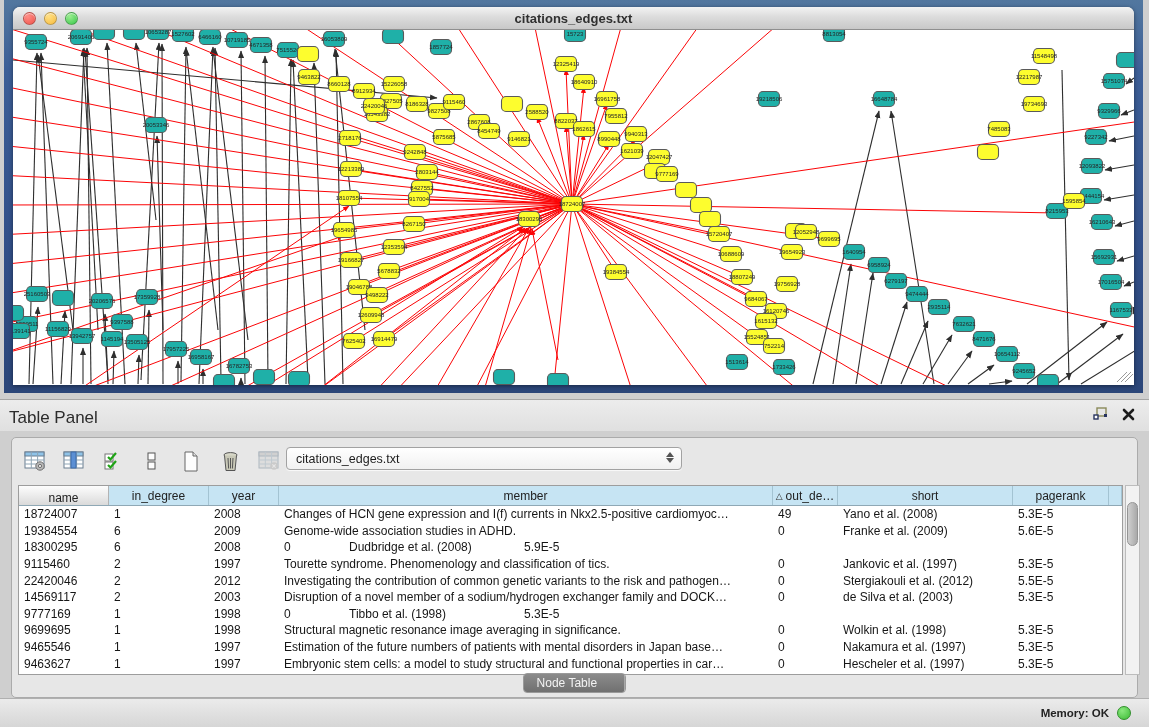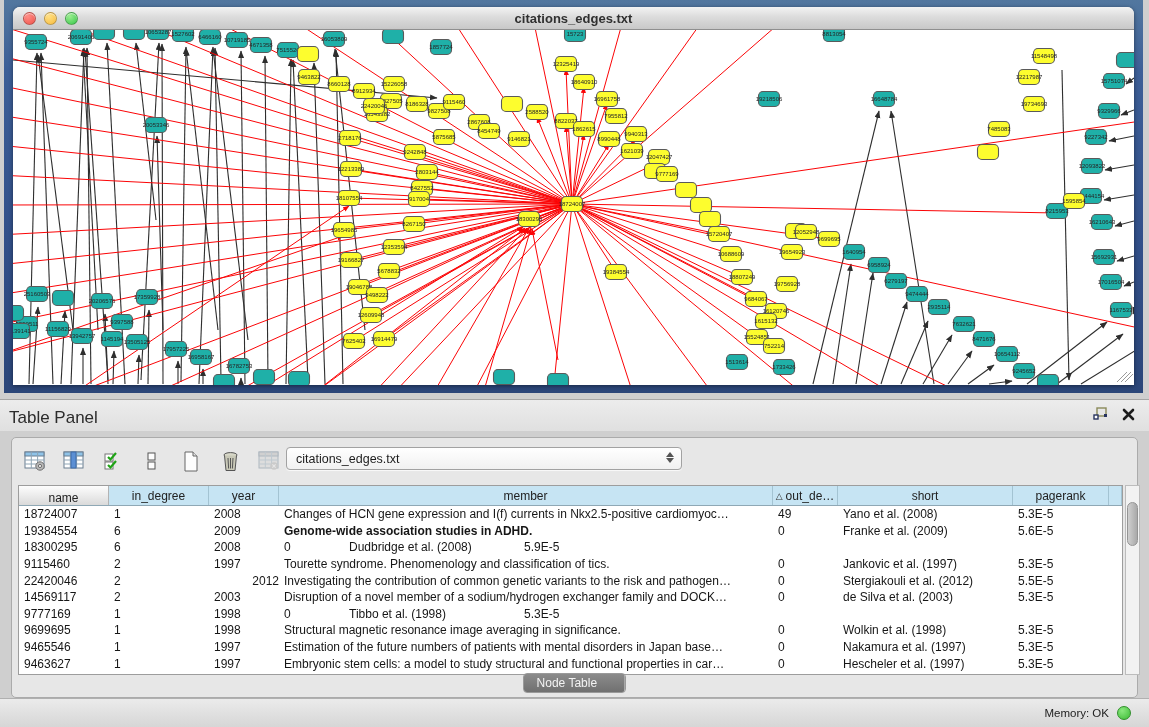--- a/index.html
+++ b/index.html
@@ -65,21 +65,21 @@
 
   .tabs { position:absolute; left:0; right:0; bottom:4px; display:flex; justify-content:center; }
   .seg { display:flex; border:1px solid #9a9a9a; border-radius:4px; overflow:hidden;
     background:#fbfbfb; height:20px;flex-direction:column; }
   .seg-btn { font-size:12px; padding:2px 13px; color:#1d1d1d; border-right:1px solid #a8a8a8;
     display:flex; align-items:center; background:linear-gradient(180deg,#fdfdfd,#f2f2f2); }
   .seg-btn:last-child { border-right:none; }
   .seg-btn.active { background:linear-gradient(180deg,#8b8b8b,#707070); color:#f3f3f3; }
 
   .status-bar { position:absolute; left:0; bottom:0; width:1149px; height:29px;
-    background:linear-gradient(180deg,#ebebeb,#d6d6d6); border-top:1px solid #b0b0b0; }
+    background:linear-gradient(180deg,#ebebeb,#d6d6d6); border-top:1px solid #b0b0b0;font-weight:bold; }
   .mem { position:absolute; right:40px; top:8px; font-size:11.5px; color:#222; }
   .mem-dot { position:absolute; right:18px; top:7px; width:14px; height:14px; border-radius:50%;
     background:radial-gradient(circle at 35% 30%, #8ae87e, #3dbb35); border:1px solid #2f8f2a; }
 </style>
 </head>
 <body>
 
 <div class="net-frame">
   <div class="mac-window">
     <div class="titlebar">
@@ -884,21 +884,21 @@
           <div class="td" style="width: 70px;">2008</div>
           <div class="td" style="width: 494px;">Changes of HCN gene expression and I(f) currents in Nkx2.5-positive cardiomyoc…</div>
           <div class="td" style="width: 65px;">49</div>
           <div class="td" style="width: 175px;">Yano et al. (2008)</div>
           <div class="td" style="width: 96px;">5.3E-5</div>
         </div>
         <div class="trow">
           <div class="td" style="width: 90px;">19384554</div>
           <div class="td" style="width: 100px;">6</div>
           <div class="td" style="width: 70px;">2009</div>
-          <div class="td" style="width: 494px; font-weight: bold;">Genome-wide association studies in ADHD.</div>
+          <div class="td" style="width: 494px;">Genome-wide association studies in ADHD.</div>
           <div class="td" style="width: 65px;">0</div>
           <div class="td" style="width: 175px;">Franke et al. (2009)</div>
           <div class="td" style="width: 96px;">5.6E-5</div>
         </div>
         <div class="trow">
           <div class="td" style="width: 90px;">18300295</div>
           <div class="td" style="width: 100px;">6</div>
           <div class="td" style="width: 70px;">2008</div>
           <div class="td" style="width: 65px;">0</div>
           <div class="td" style="width: 175px;">Dudbridge et al. (2008)</div>
@@ -909,21 +909,21 @@
           <div class="td" style="width: 100px;">2</div>
           <div class="td" style="width: 70px;">1997</div>
           <div class="td" style="width: 494px;">Tourette syndrome. Phenomenology and classification of tics.</div>
           <div class="td" style="width: 65px;">0</div>
           <div class="td" style="width: 175px;">Jankovic et al. (1997)</div>
           <div class="td" style="width: 96px;">5.3E-5</div>
         </div>
         <div class="trow">
           <div class="td" style="width: 90px;">22420046</div>
           <div class="td" style="width: 100px;">2</div>
-          <div class="td" style="width: 70px; text-align: right;">2012</div>
+          <div class="td" style="width: 70px;">2012</div>
           <div class="td" style="width: 494px;">Investigating the contribution of common genetic variants to the risk and pathogen…</div>
           <div class="td" style="width: 65px;">0</div>
           <div class="td" style="width: 175px;">Stergiakouli et al. (2012)</div>
           <div class="td" style="width: 96px;">5.5E-5</div>
         </div>
         <div class="trow">
           <div class="td" style="width: 90px;">14569117</div>
           <div class="td" style="width: 100px;">2</div>
           <div class="td" style="width: 70px;">2003</div>
           <div class="td" style="width: 494px;">Disruption of a novel member of a sodium/hydrogen exchanger family and DOCK…</div>

